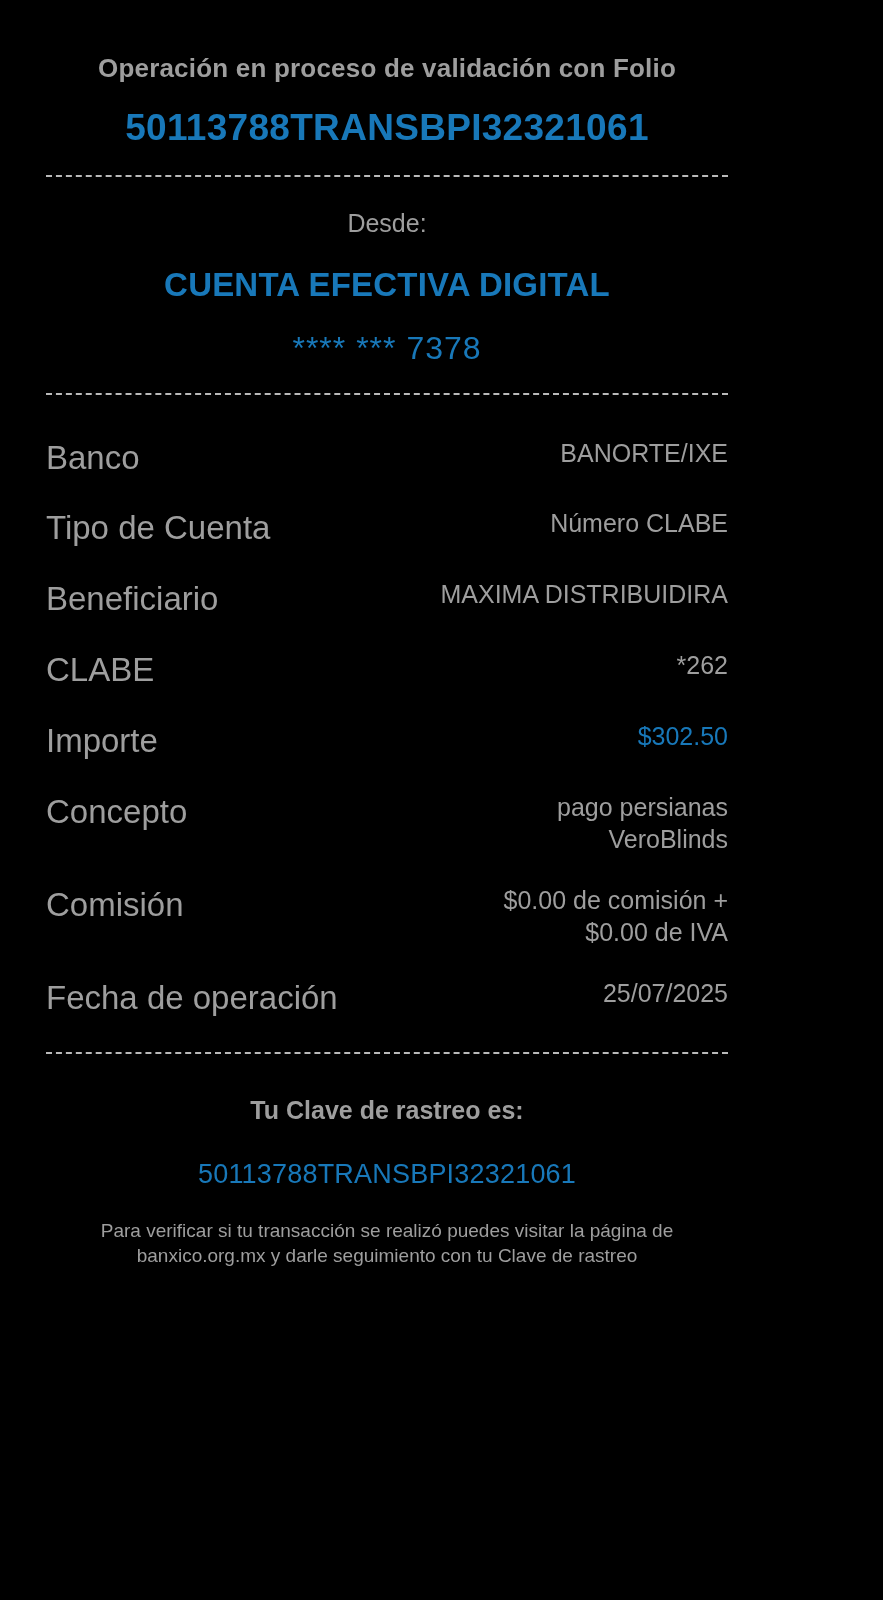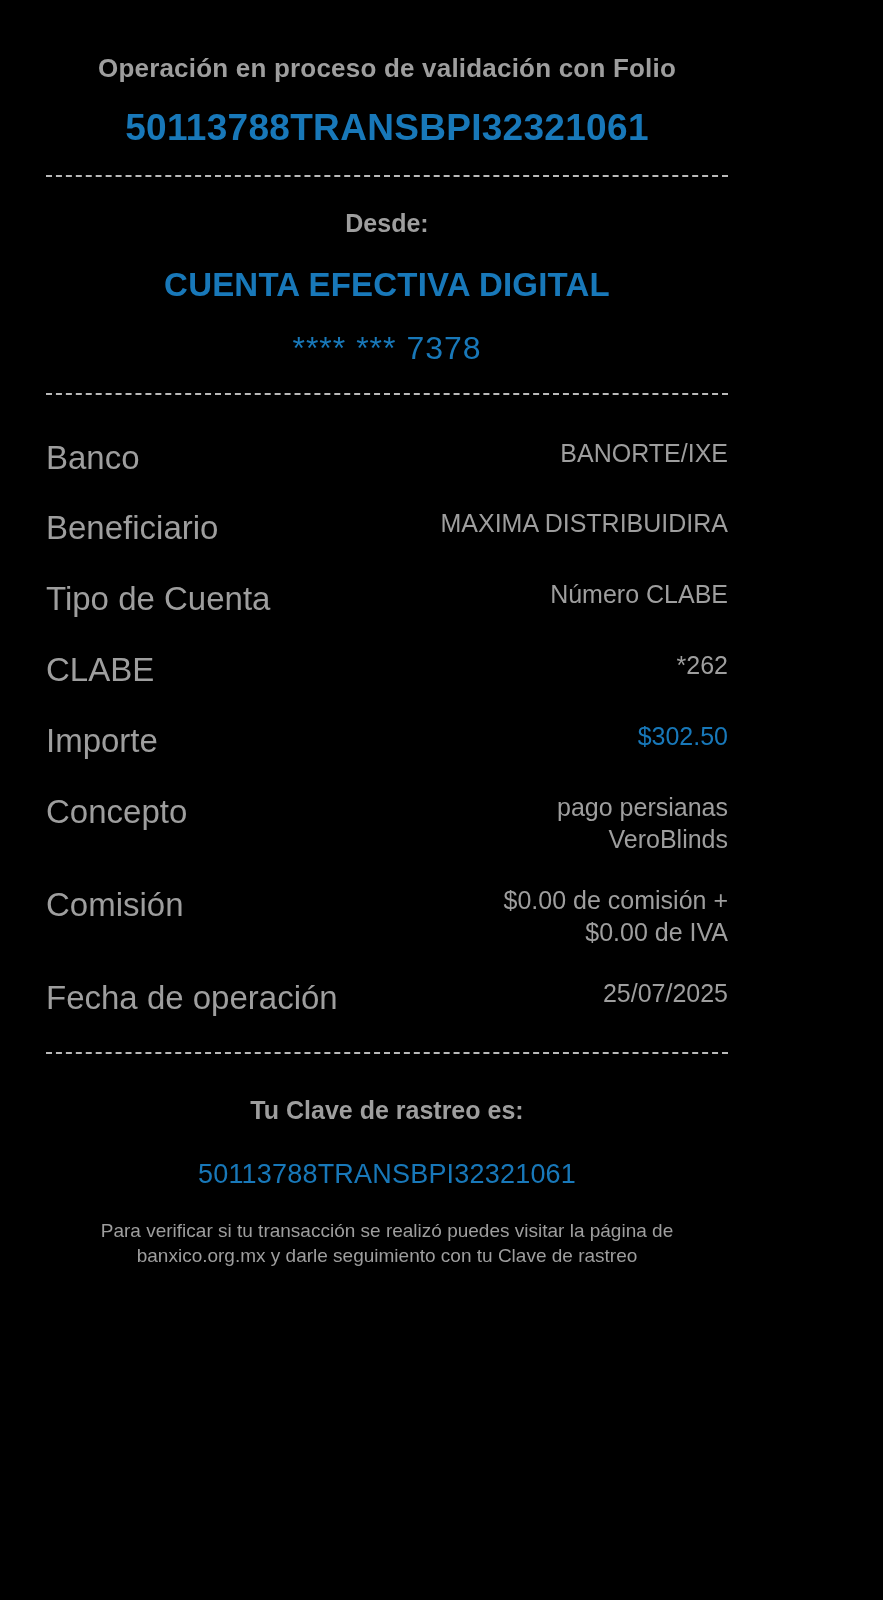--- a/index.html
+++ b/index.html
@@ -49,21 +49,21 @@
   .divider.tight {
     margin-top: 18px;
   }
   
   .origin {
     margin-top: 32px;
     text-align: center;
   }
   .origin-label {
     font-size: 25px;
-    font-weight: bold;
+    font-weight: normal;
     color: #9e9e9e;
   }
   .origin-account {
     font-size: 33px;
     font-weight: bold;
     color: #1878b9;
     margin-top: 28px;
     letter-spacing: 0.2px;
   }
   .origin-mask {
@@ -153,27 +153,27 @@
   <hr class="divider">
 
   <div class="details">
 
     <div class="row">
       <span class="label">Banco</span>
       <span class="value">BANORTE/IXE</span>
     </div>
 
     <div class="row">
+      <span class="label">Tipo de Cuenta</span>
+      <span class="value">Número CLABE</span>
+    </div>
+
+    <div class="row">
       <span class="label">Beneficiario</span>
       <span class="value">MAXIMA DISTRIBUIDIRA</span>
-    </div>
-
-    <div class="row">
-      <span class="label">Tipo de Cuenta</span>
-      <span class="value">Número CLABE</span>
     </div>
 
     <div class="row">
       <span class="label">CLABE</span>
       <span class="value">*262</span>
     </div>
 
     <div class="row">
       <span class="label">Importe</span>
       <span class="value amount">$302.50</span>

